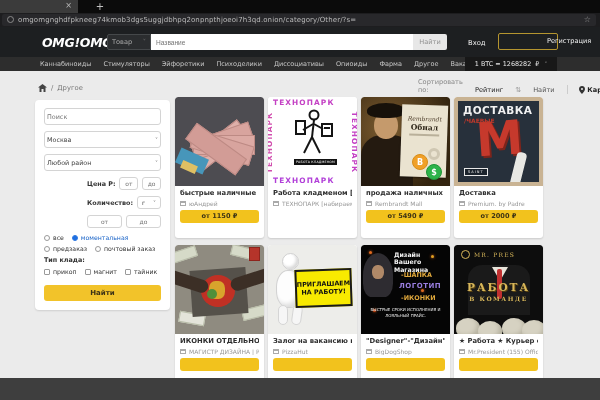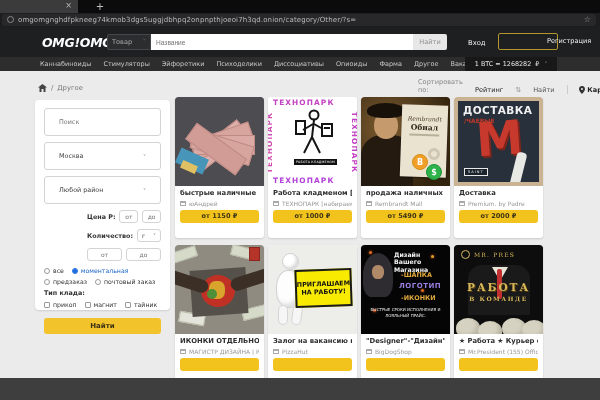--- a/index.html
+++ b/index.html
@@ -42,21 +42,21 @@
   #crumb svg { display:block; }
   #sort { left:418px; top:82px; height:12px; display:flex; align-items:flex-end; gap:12px; font-size:6.6px; color:#888; }
   #sort .rating { color:#222; font-weight:normal; cursor:pointer; }
   #sort .arrows { color:#999; font-size:7px; }
   #sort .price { color:#555; cursor:pointer; }
   #sort .vline { width:1px; height:9px; background:#ccc; }
   #sort .map { color:#222; font-weight:bold; cursor:pointer; display:flex; align-items:center; gap:2px; }
 
   
   #sidebar { left:35px; top:100px; width:135px; height:210px; background:#fff; border-radius:4px; box-shadow:0 1px 2px rgba(0,0,0,.12); padding:8px 9px; }
-  .fld { width:100%; height:28px; border:1px solid #d4d4d4; border-radius:3px; font-size:6.4px; color:#444; padding:0 14px; background:#fff; margin-bottom:6px; font-family:"DejaVu Sans", sans-serif; }
+  .fld { width:100%; height:17px; border:1px solid #d4d4d4; border-radius:3px; font-size:6.4px; color:#444; padding:0 2px; background:#fff; margin-bottom:6px; font-family:"DejaVu Sans", sans-serif; }
   .sel { display:flex; justify-content:space-between; align-items:center; cursor:pointer; }
   .sel .chev { color:#888; font-size:6px; }
   .frow { display:flex; align-items:center; gap:4px; margin-bottom:6px;margin-left:43px; }
   .frow .lbl { font-weight:bold; font-size:6.4px; color:#333; white-space:nowrap; }
   .mini { flex:1; height:13px; border:1px solid #d4d4d4; border-radius:3px; font-size:6px; color:#999; text-align:center; line-height:11px; background:#fff; min-width:0; font-family:"DejaVu Sans", sans-serif; }
   .optrow { display:flex; gap:8px; margin-bottom:4px; }
   .opt { display:flex; align-items:center; gap:3px; font-size:6.2px; color:#333; cursor:pointer; white-space:nowrap; }
   .radio { width:6px; height:6px; border:1px solid #9a9a9a; border-radius:50%; background:#fff; flex:0 0 auto; }
   .radio.on { border-color:#1f6fe0; background:radial-gradient(circle at 50% 50%, #1f6fe0 0 2px, #fff 2.5px); }
   .chk { width:6px; height:6px; border:1px solid #9a9a9a; border-radius:1px; background:#fff; flex:0 0 auto; }
@@ -339,21 +339,20 @@
           </g>
         </svg>
         <span class="worklbl">РАБОТА КЛАДМЕНОМ</span>
       </div>
       <div class="cbody">
         <div class="ctitle">Работа кладменом [Вы…</div>
         <div class="cseller">
             <span class="shopico"></span>
             <span>ТЕХНОПАРК [набираем к…</span>
           </div>
-        <div class="cprice">от 1000 ₽</div>
       </div>
     </div>
 
     <div class="card">
       <div class="art a3">
         <div class="body"></div>
         <div class="face"></div>
         <div class="beret"></div>
         <div class="scroll">
           <div class="sig">Rembrandt</div>

